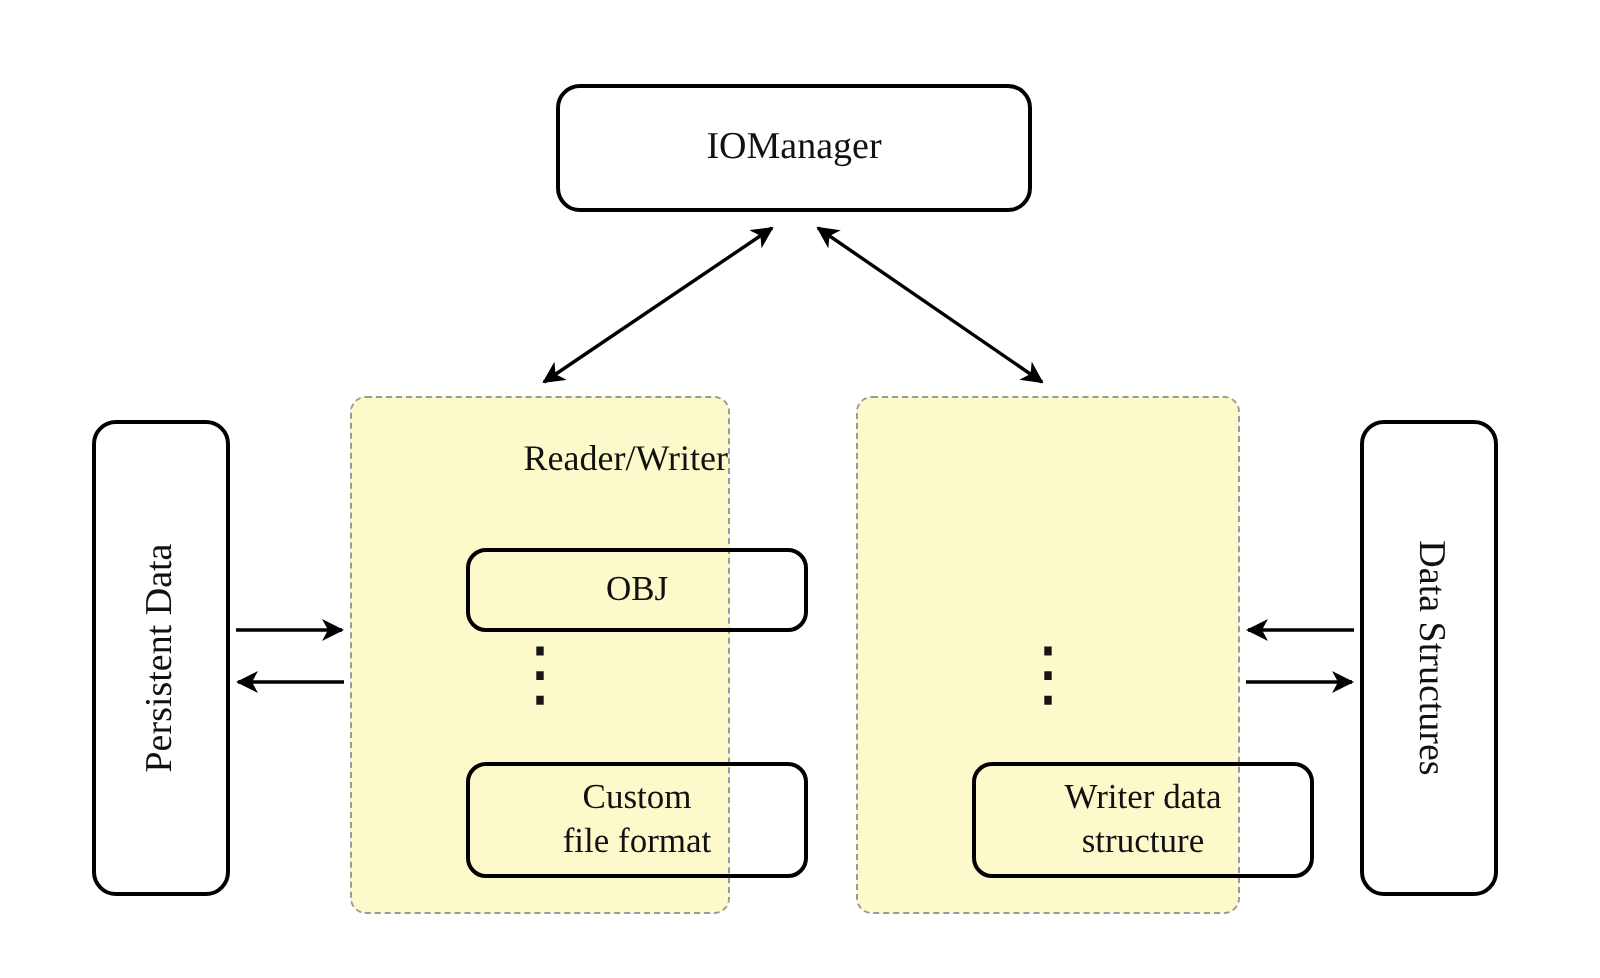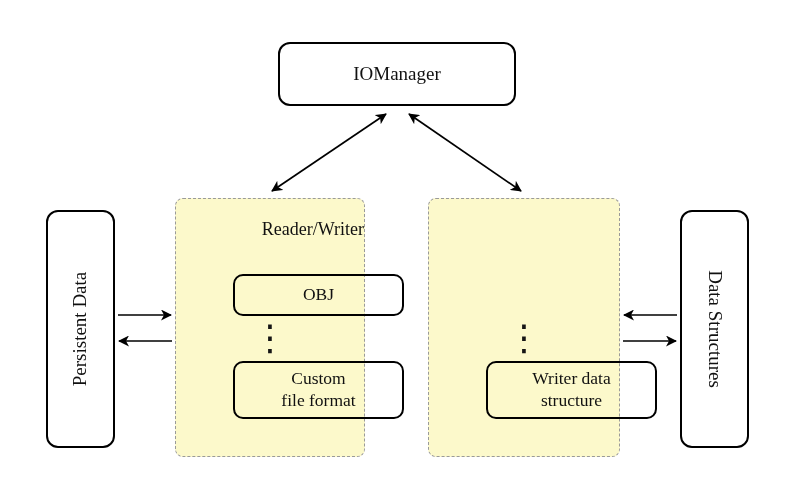--- a/index.html
+++ b/index.html
@@ -30,21 +30,21 @@
   #panel-importer-exporter{left:428px;width:192px;}
   .panel-title{
     position:absolute;top:20px;left:0;right:0;text-align:right;font-size:18px;
   }
   .item{
     position:absolute;box-sizing:border-box;left:9px;width:171px;
     background:transparent;border:2.6px solid var(--node_border);border-radius:10px;
     display:flex;align-items:center;justify-content:center;font-size:17.5px;margin-left:48px;
   }
   .item.first{top:75px;height:42px;}
-  .item.second{top:162px;height:58px;}
+  .item.second{top:182px;height:58px;}
   .vdots{
     position:absolute;top:121px;left:0;right:0;text-align:center;
     font-size:36px;line-height:1;font-family:"DejaVu Sans",sans-serif;color:#151515;
   }
   .side-node{
     position:absolute;box-sizing:border-box;top:210px;width:69px;height:238px;
     background:#fff;border:2.4px solid var(--node_border);border-radius:12px;
     display:flex;align-items:center;justify-content:center;
   }
   #persistent-data{left:46px;}

